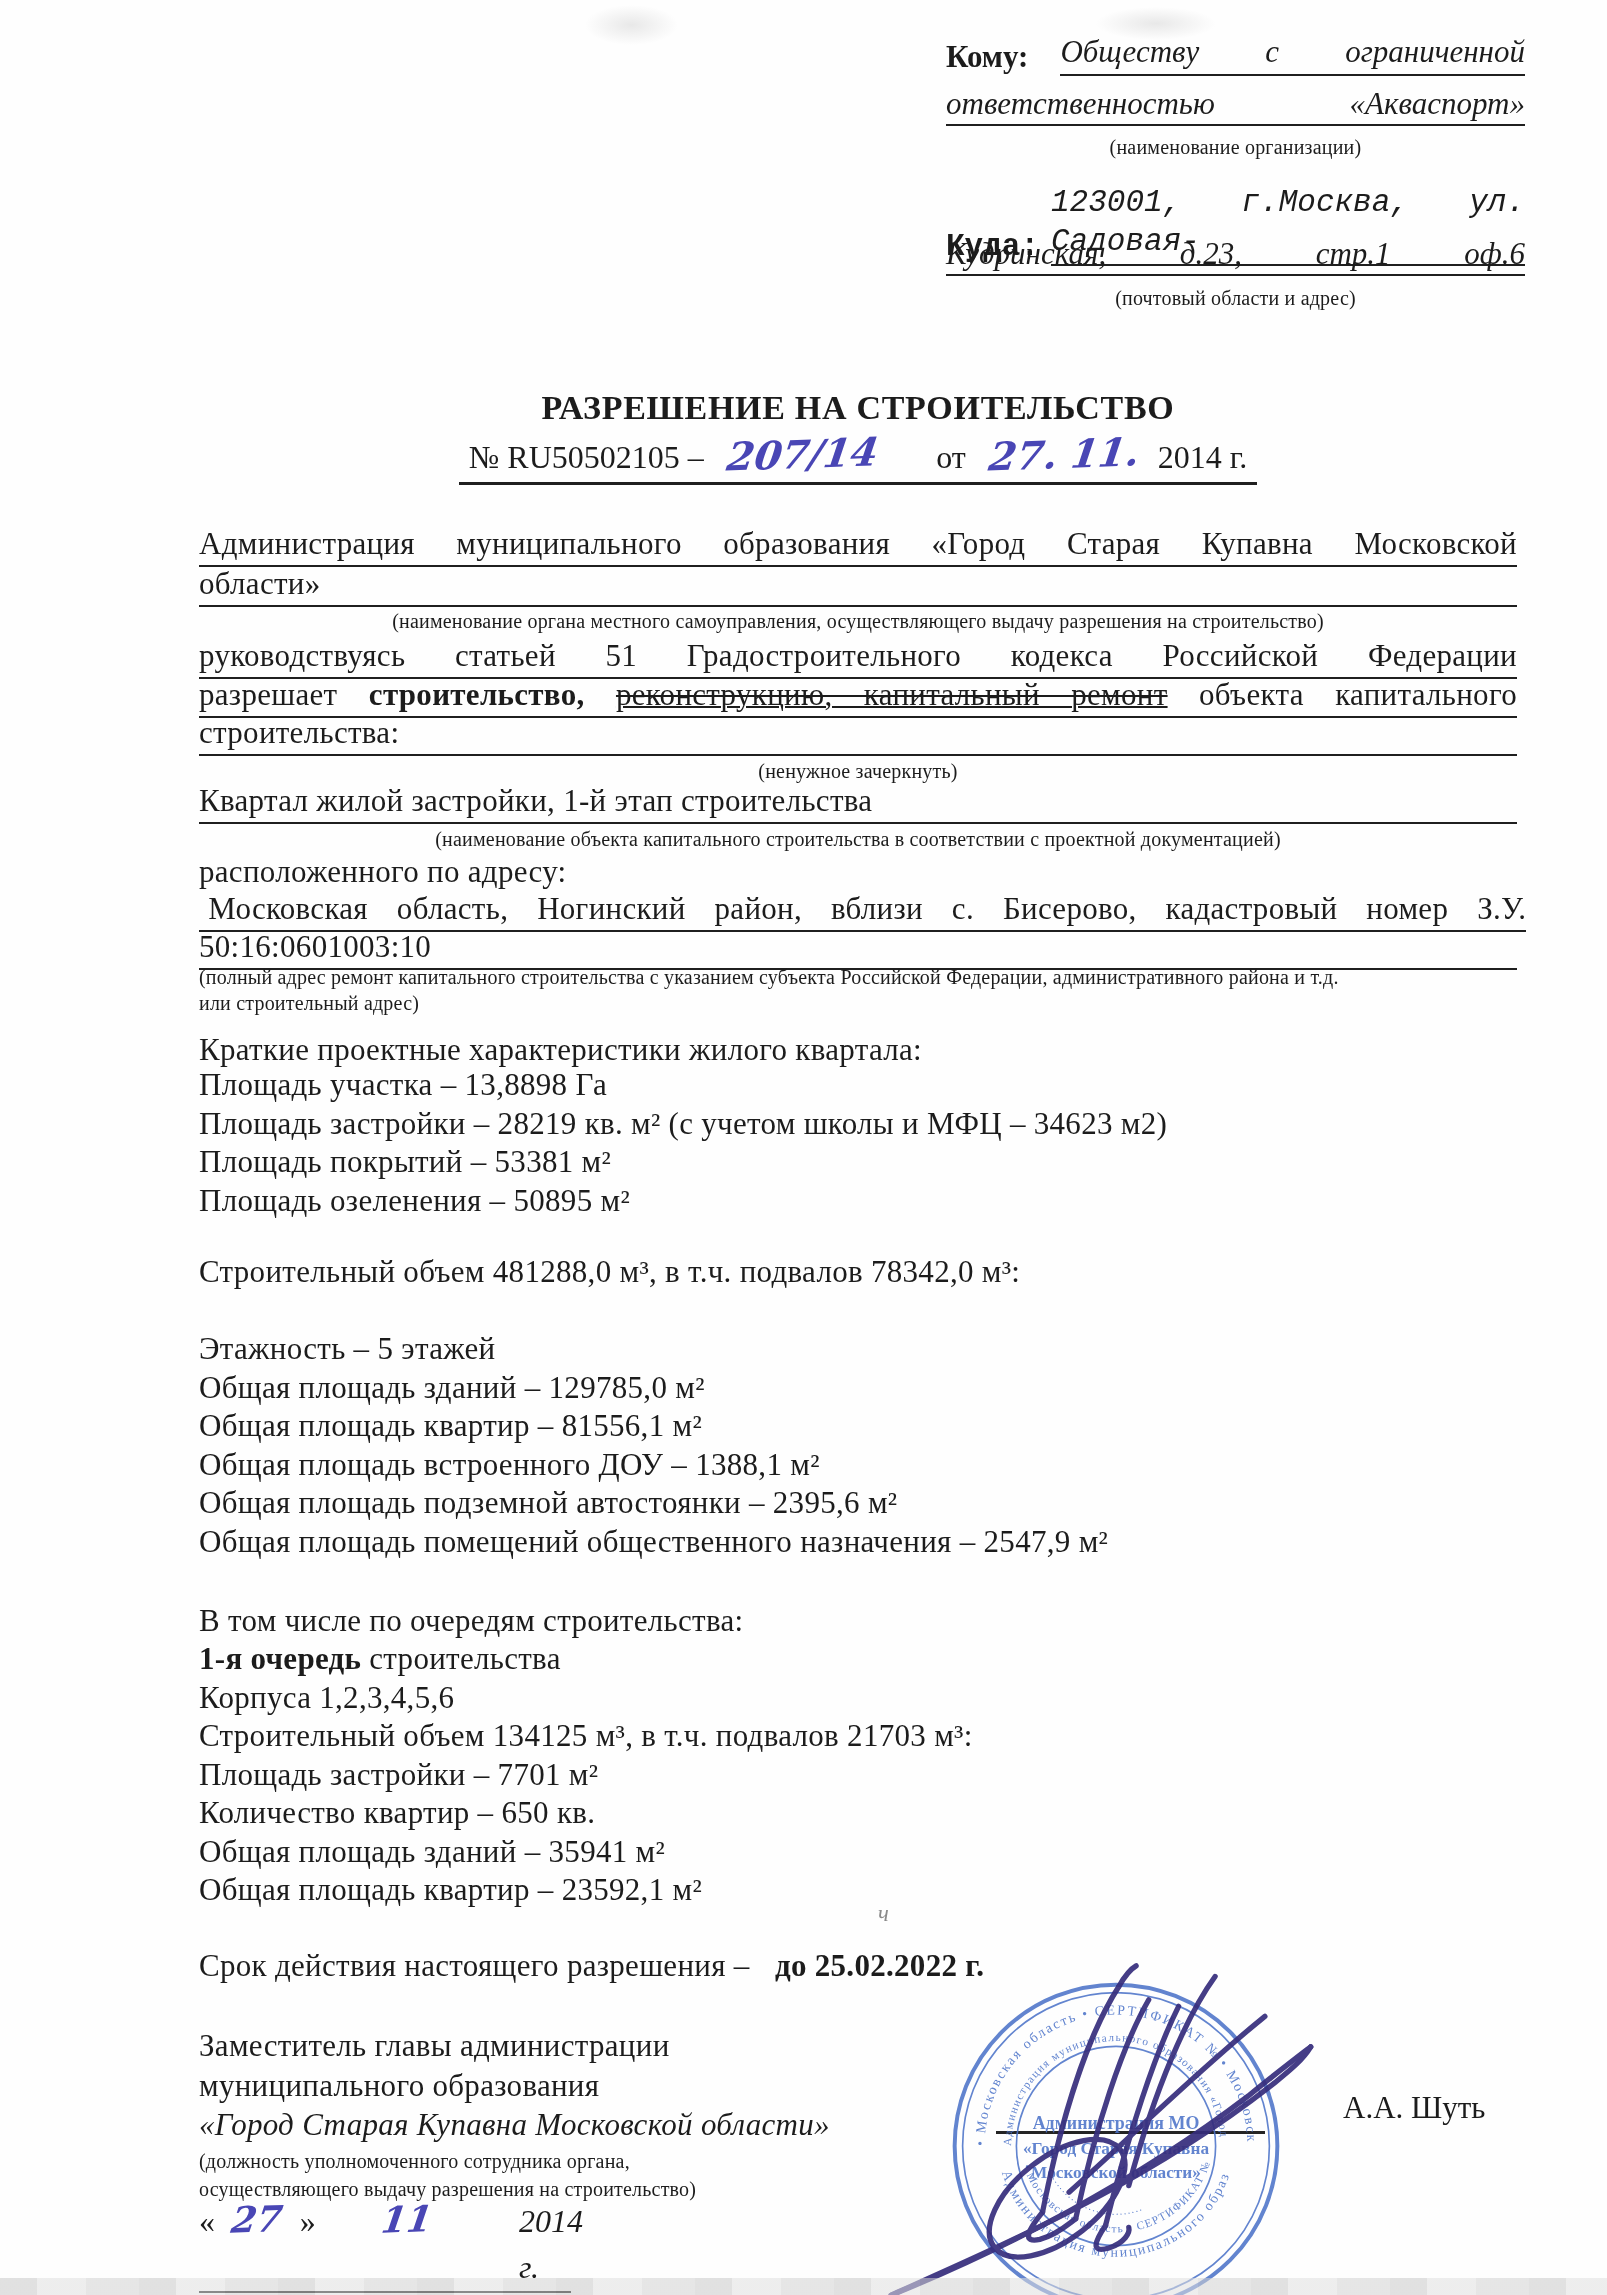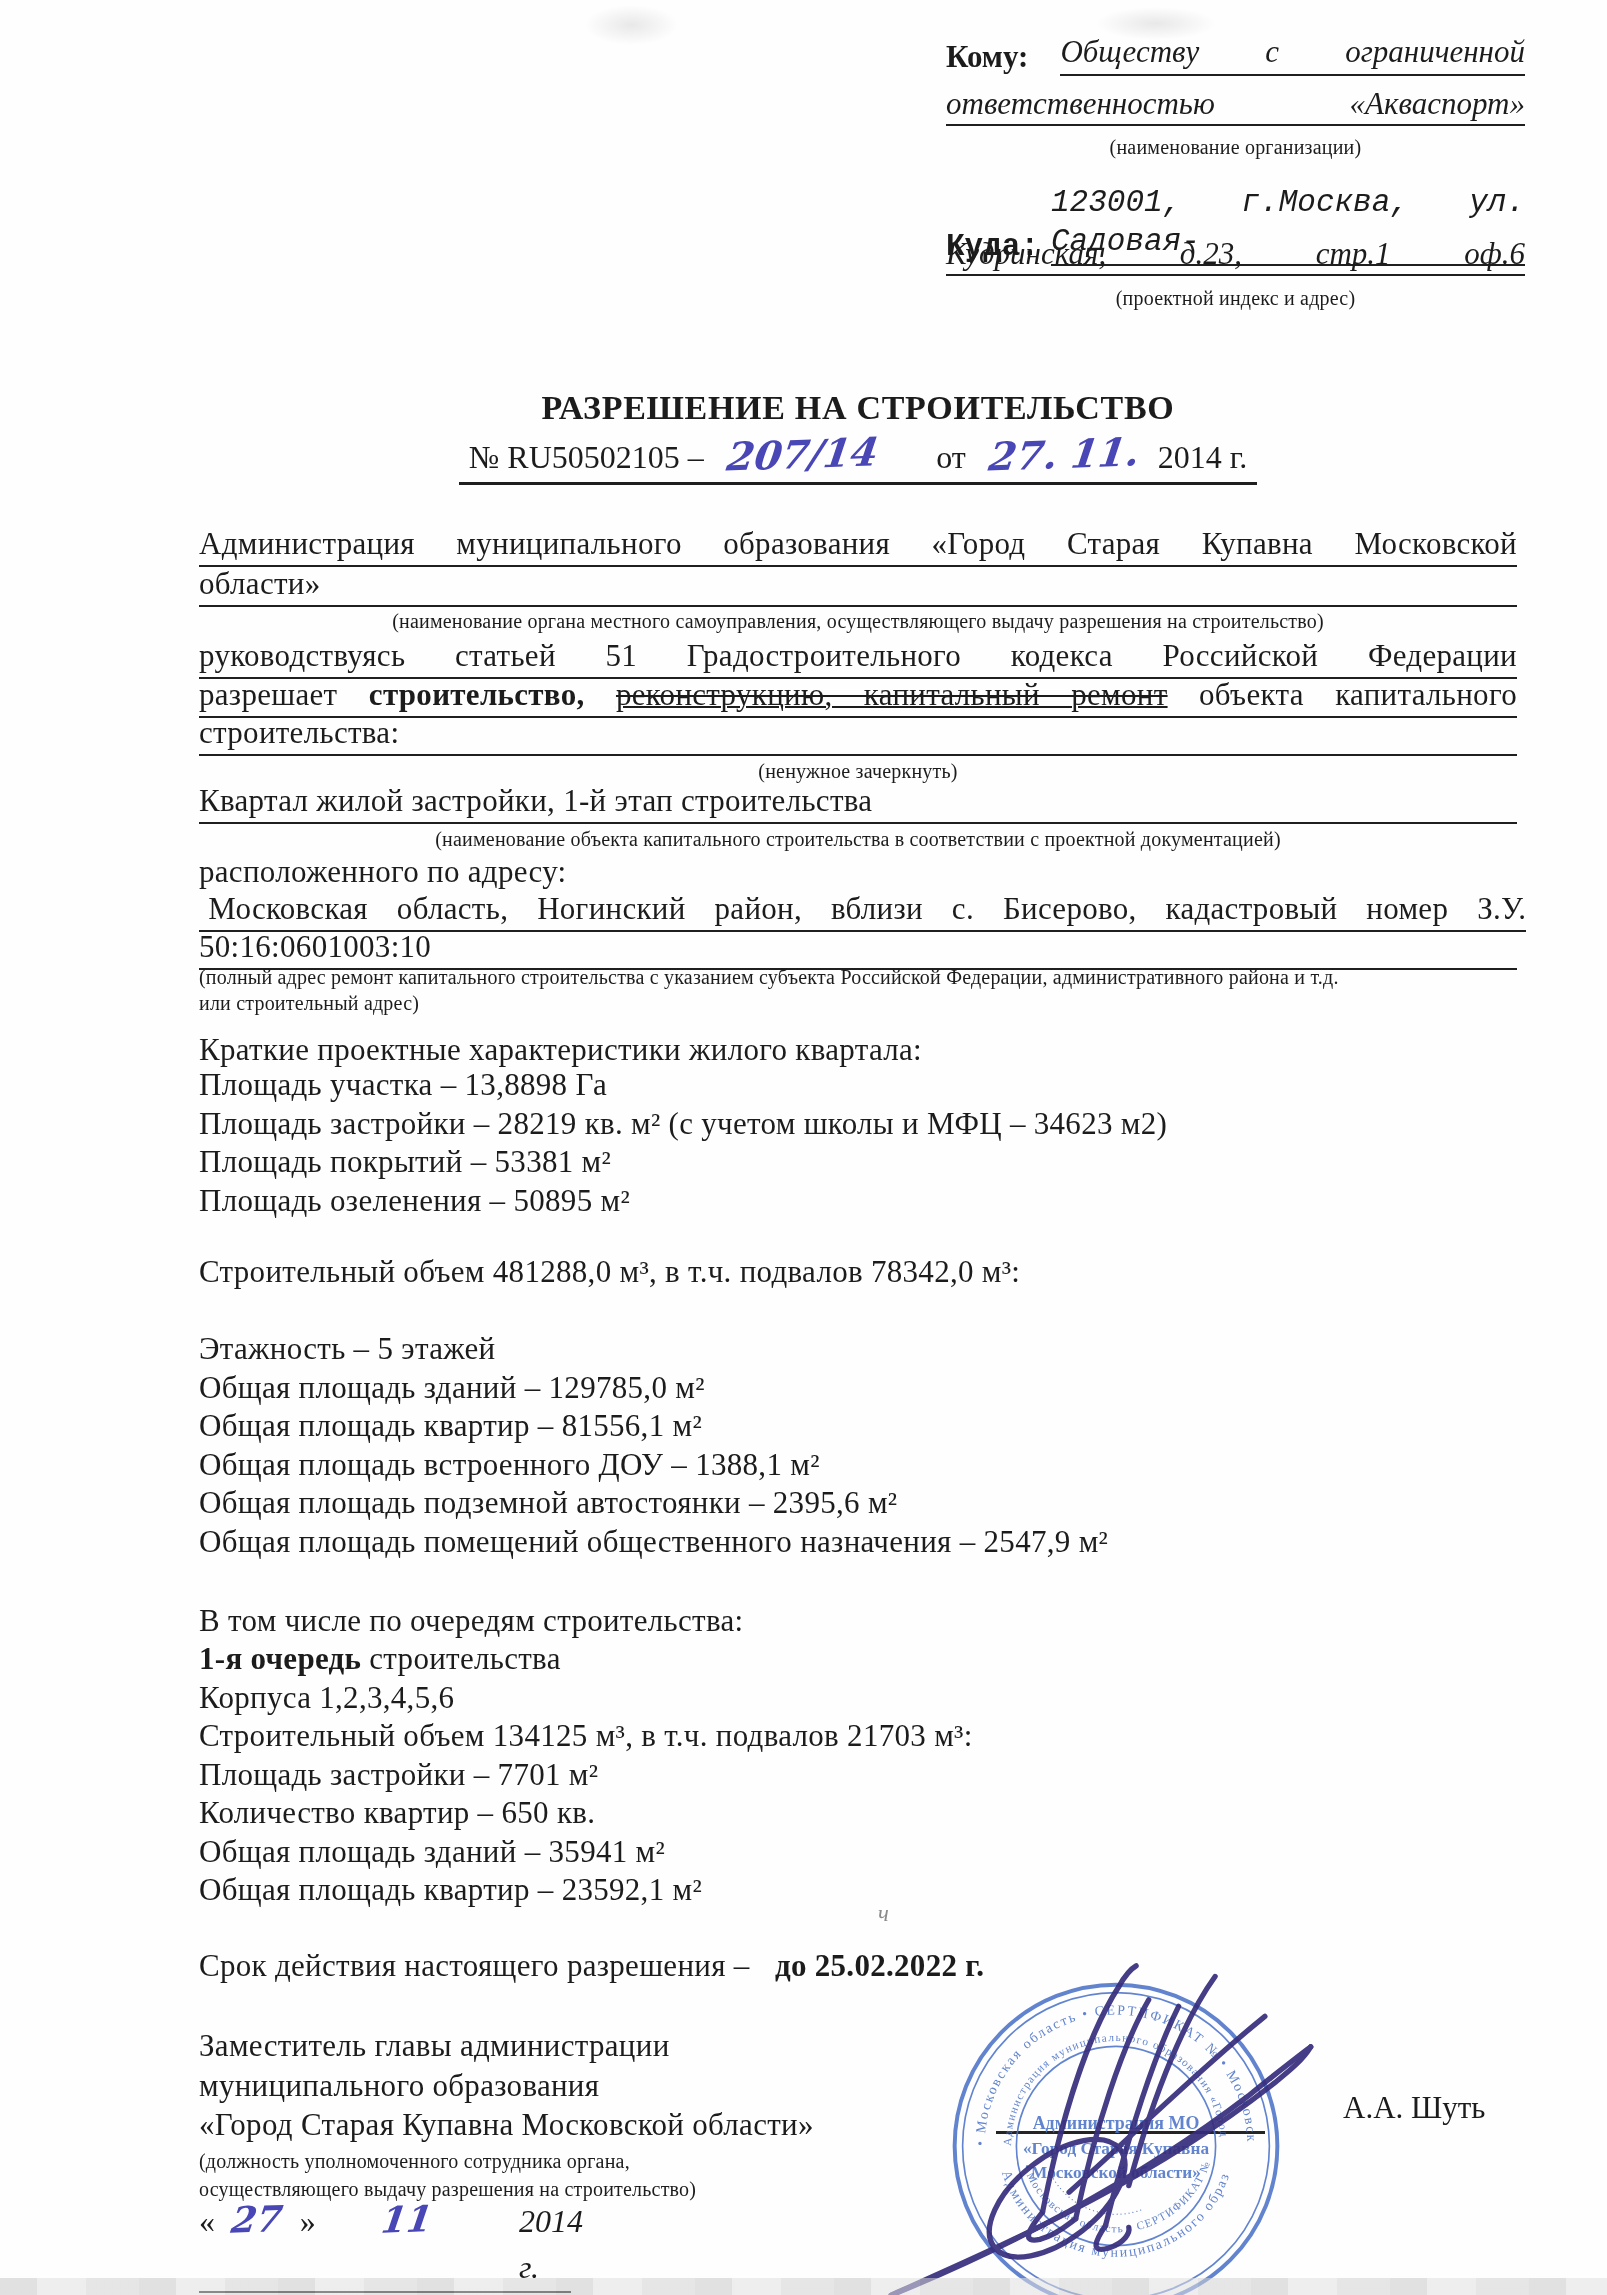--- a/index.html
+++ b/index.html
@@ -97,21 +97,21 @@
     <span class="hdr-fill">Обществу с ограниченной</span>
   </div>
   <div class="hdr-full" style="top:84px;">ответственностью «Акваспорт»</div>
   <div class="abs small ctr" style="left:946px;top:135px;width:579px;">(наименование организации)</div>
 
   <div class="hdr-line" style="top:183px;font-family:Liberation Mono, monospace;">
     <span class="hdr-label">Куда:</span>
     <span class="hdr-fill">123001, г.Москва, ул. Садовая-</span>
   </div>
   <div class="hdr-full" style="top:234px;">Кудринская, д.23, стр.1 оф.6</div>
-  <div class="abs small ctr" style="left:946px;top:286px;width:579px;">(проектной индекс и адрес)</div>
+  <div class="abs small ctr" style="left:946px;top:286px;width:579px;">(почтовый области и адрес)</div>
 
   <div class="title" style="top:389px;">РАЗРЕШЕНИЕ НА СТРОИТЕЛЬСТВО</div>
   <div class="numwrap" style="top:430px;">
     <span class="numline">
       <span>№ RU50502105 –</span>
       <span class="hand hand-big" style="margin:0 6.6px 0 16px;">207/14</span>
       <span class="gap"></span>
       <span>от</span>
       <span class="hand hand-big" style="margin:0 10.6px 0 16px;">27. 11.</span>
       <span>2014 г.</span>
@@ -167,21 +167,21 @@
   <div class="line" style="top:1870px;">Общая площадь квартир – 23592,1 м²</div>
   <div class="stray">ч</div>
 
   <div class="line" style="top:1946px;">
     <span>Срок действия настоящего разрешения  –</span>
     <span class="b" style="margin-left:17.3px;">до 25.02.2022 г.</span>
   </div>
 
   <div class="line" style="top:2026px;width:731px;">Заместитель главы администрации</div>
   <div class="line" style="top:2066px;width:731px;">муниципального образования</div>
-  <div class="line" style="top:2105px;width:731px;">«Город Старая Купавна Московской области»</div>
+  <div class="line" style="top:2105px;width:731px;font-style:italic;">«Город Старая Купавна Московской области»</div>
   <div class="line small" style="top:2149px;width:731px;">(должность уполномоченного сотрудника органа,</div>
   <div class="line small" style="top:2177px;width:731px;">осуществляющего выдачу разрешения на строительство)</div>
 
   <div class="datebox">
     <span>«</span>
     <span class="hand" style="font-size:36px;margin:0 -9.3px;">27</span>
     <span>»</span>
     <span class="hand" style="font-size:36px;margin-left:40px;">11</span>
     <span class="it" style="margin-left:60px;">2014 г.</span>
   </div>

